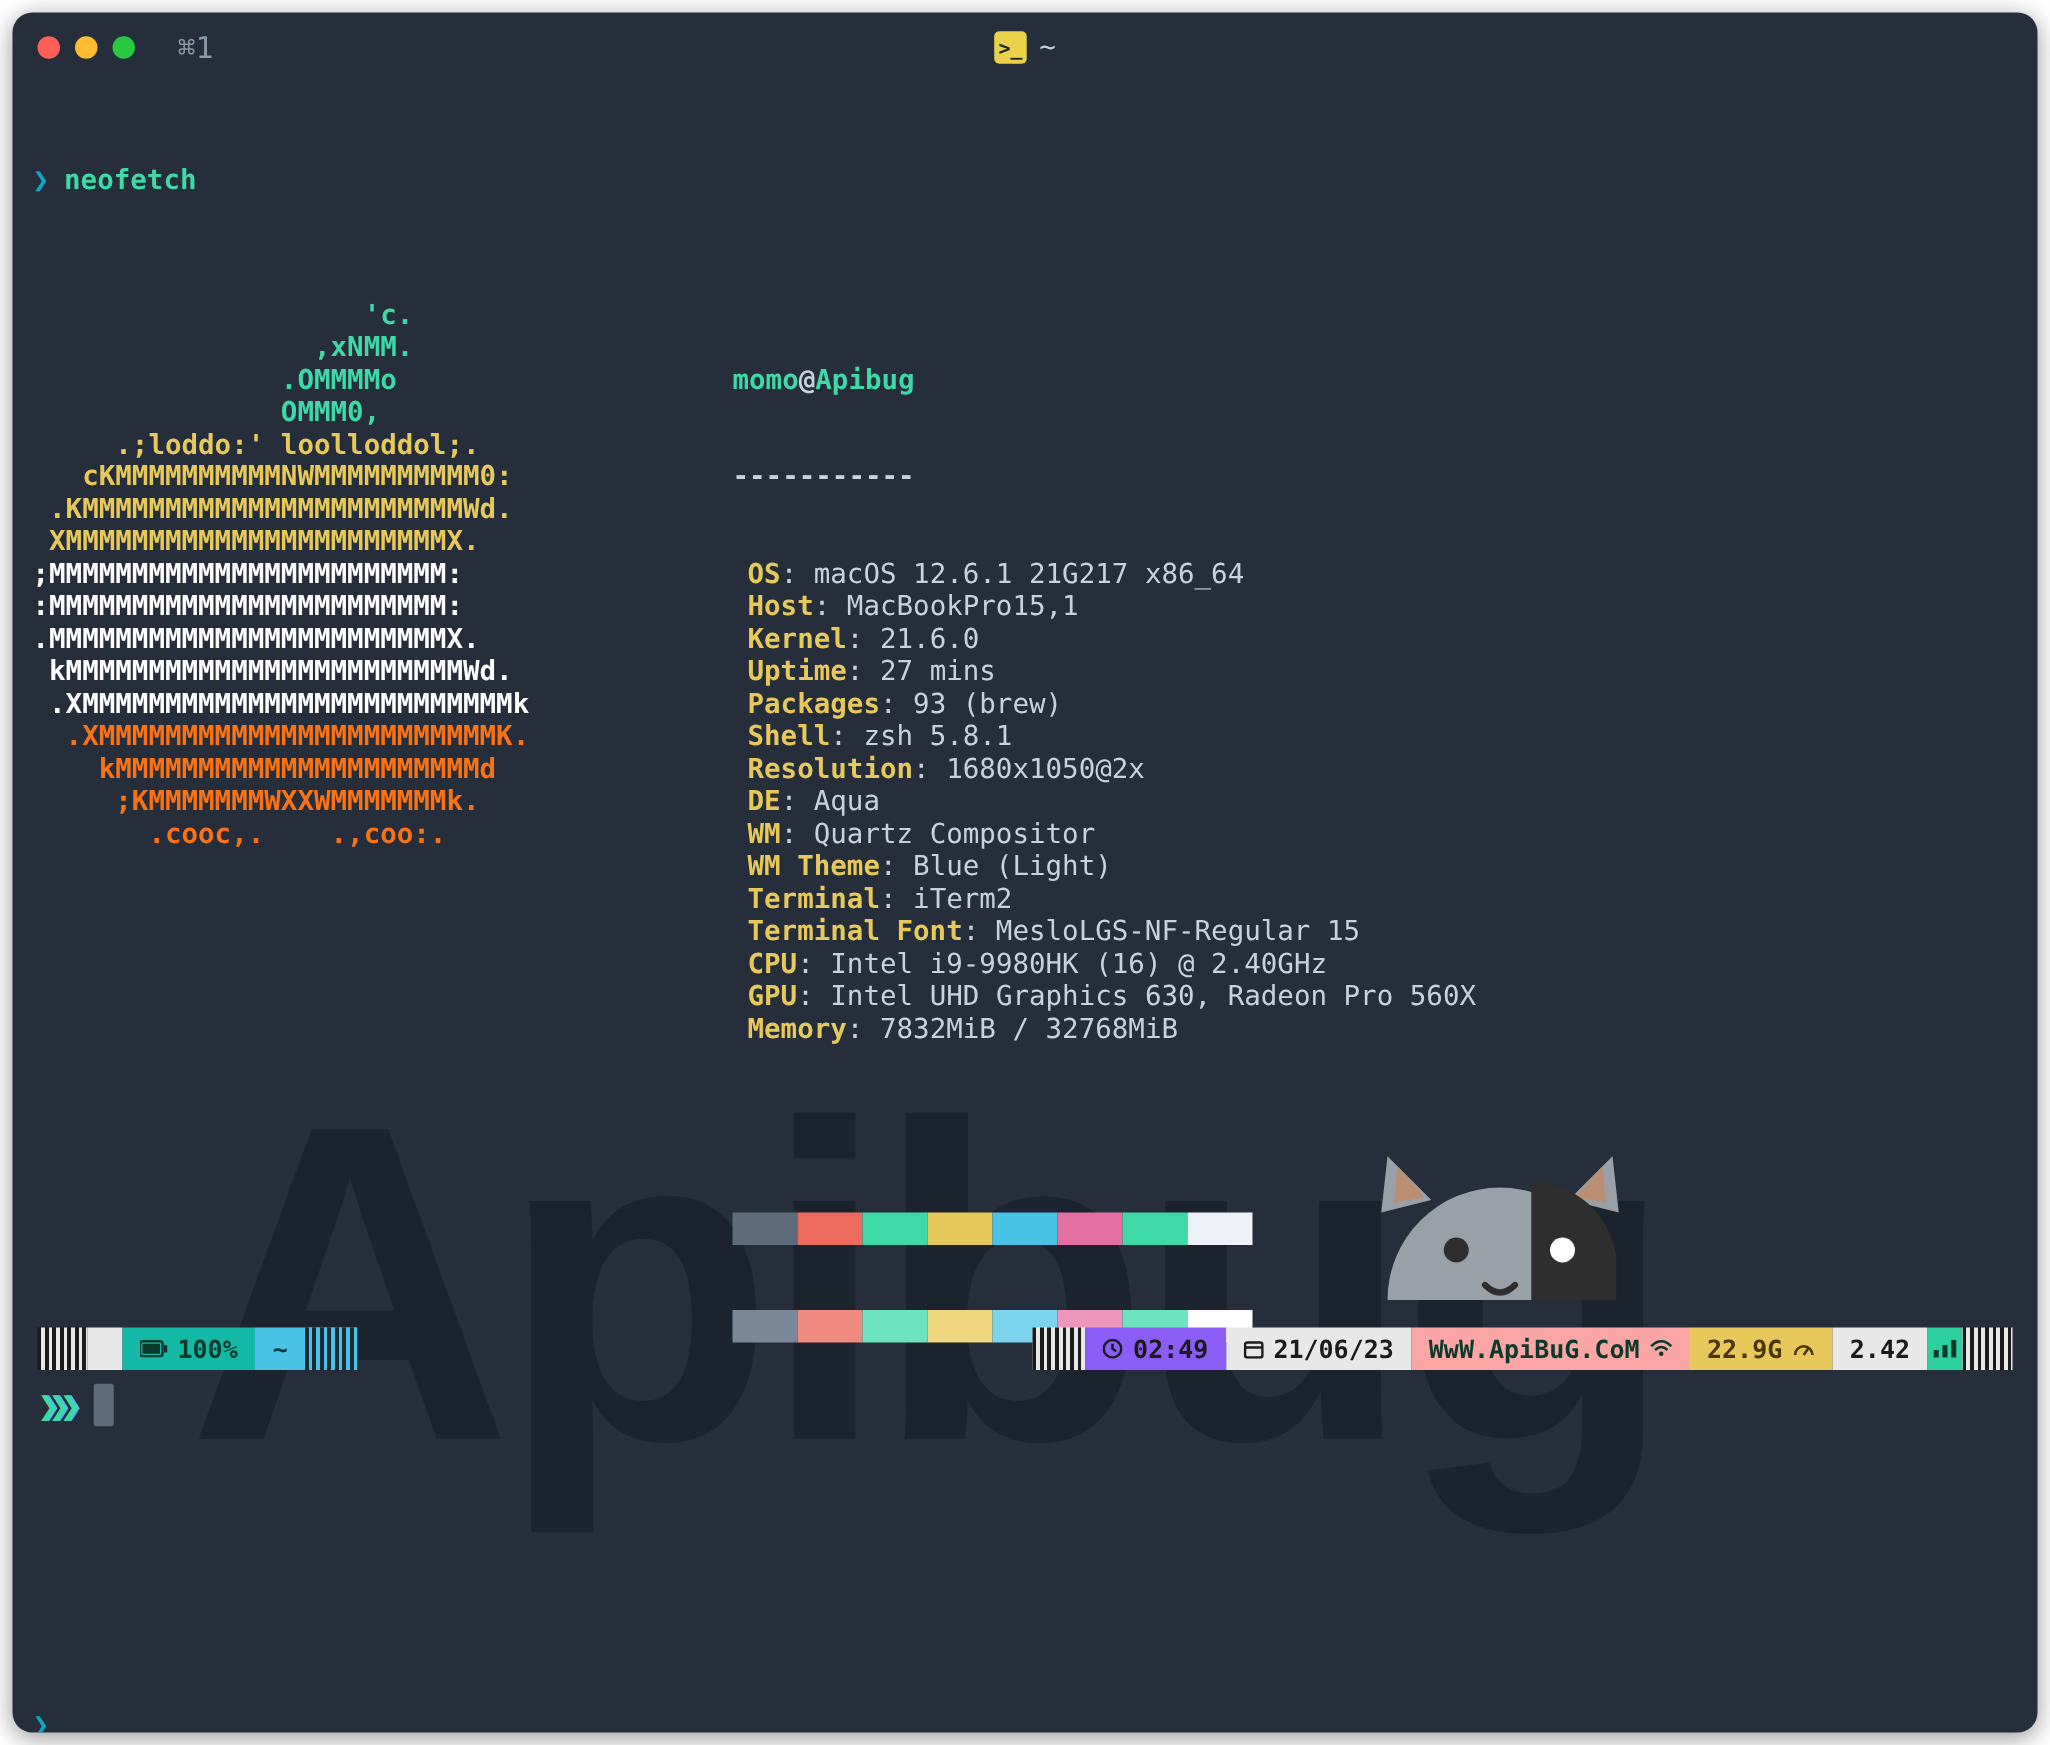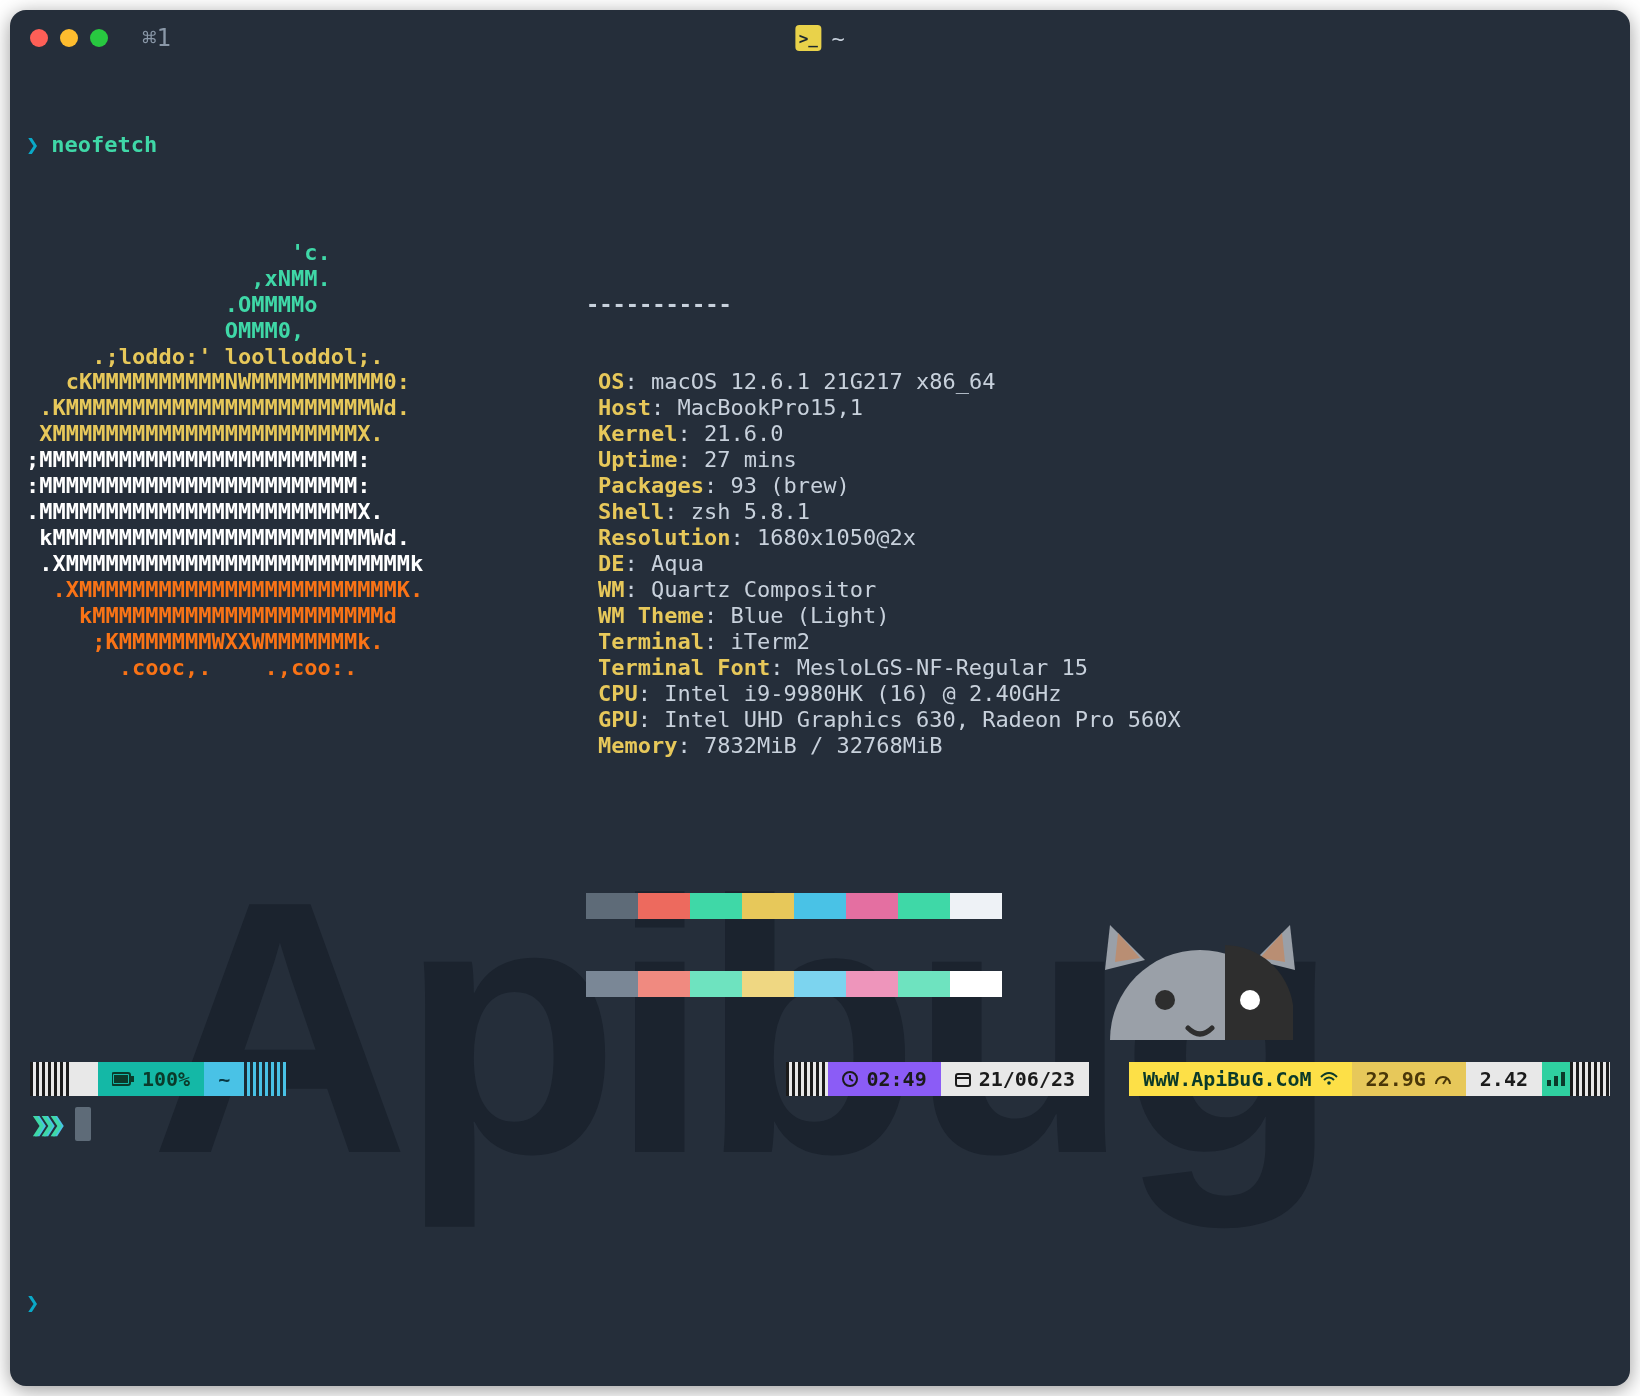--- a/index.html
+++ b/index.html
@@ -105,21 +105,21 @@
   .sb-group { display: flex; height: 34px; align-items: stretch; }
   .seg { display: flex; align-items: center; padding: 0 14px; }
   .seg-pattern { background: repeating-linear-gradient(90deg,#1b1b1b 0 3px,#e8e8e8 3px 6px); width: 40px; padding:0; }
   .seg-apple { background: #e8e8e8; color: #1b1b1b; gap:6px; }
   .seg-batt { background: #14b8a6; color: #0b3a2a; gap:8px; }
   .seg-home { background: #49c2e6; color: #083844; gap:4px; }
   .seg-patt2 { background:#49c2e6; background-image:repeating-linear-gradient(90deg,#1b2b34 0 3px,#49c2e6 3px 6px); width:42px; padding:0;}
   .seg-patt2b { background:#e8e8e8; background-image:repeating-linear-gradient(90deg,#1b1b1b 0 3px,#e8e8e8 3px 6px); width:42px; padding:0;}
   .seg-time { background:#8b5cf6; color:#1b1b1b; gap:8px; }
   .seg-date { background:#e8e8e8; color:#1b1b1b; gap:8px; }
-  .seg-url  { background:#fde047; color:#0b3a2a; gap:8px;margin-left:40px; }
+  .seg-url  { background:#fca5a5; color:#0b3a2a; gap:8px; }
   .seg-disk { background:#e7c85a; color:#4a3708; gap:8px; }
   .seg-load { background:#e8e8e8; color:#1b1b1b; gap:8px; }
   .seg-chart{ background:#2fd0a0; color:#0b3a2a; width:28px; padding:0 4px; }
 
   .prompt2 {
     position: absolute;
     left: 20px;
     top: 1094px;
     display: flex;
     align-items: center;
@@ -195,20 +195,21 @@
 
   <div class="content">
     <div class="prompt-line">
       <span class="prompt-sym">❯</span>
       <span class="cmd">neofetch</span>
     </div>
 
     <div class="neofetch-row">
       <div class="ascii" id="ascii-block"><div class="gr">                    'c.</div><div class="gr">                 ,xNMM.</div><div class="gr">               .OMMMMo</div><div class="gr">               OMMM0,</div><div class="yl">     .;loddo:' loolloddol;.</div><div class="yl">   cKMMMMMMMMMMNWMMMMMMMMMM0:</div><div class="yl"> .KMMMMMMMMMMMMMMMMMMMMMMMWd.</div><div class="yl"> XMMMMMMMMMMMMMMMMMMMMMMMX.</div><div class="pk">;MMMMMMMMMMMMMMMMMMMMMMMM:</div><div class="pk">:MMMMMMMMMMMMMMMMMMMMMMMM:</div><div class="pk">.MMMMMMMMMMMMMMMMMMMMMMMMX.</div><div class="pk"> kMMMMMMMMMMMMMMMMMMMMMMMMWd.</div><div class="pk"> .XMMMMMMMMMMMMMMMMMMMMMMMMMMk</div><div class="bl">  .XMMMMMMMMMMMMMMMMMMMMMMMMK.</div><div class="bl">    kMMMMMMMMMMMMMMMMMMMMMMd</div><div class="bl">     ;KMMMMMMMWXXWMMMMMMMk.</div><div class="bl">       .cooc,.    .,coo:.</div></div>
       <div class="info">
+        <div><span class="user">momo</span><span class="at">@</span><span class="host">Apibug</span></div>
         <div class="dashesline">-----------</div>
         <div id="info-rows"><div><span class="k">OS</span><span class="v">: </span><span class="v">macOS 12.6.1 21G217 x86_64</span></div><div><span class="k">Host</span><span class="v">: </span><span class="v">MacBookPro15,1</span></div><div><span class="k">Kernel</span><span class="v">: </span><span class="v">21.6.0</span></div><div><span class="k">Uptime</span><span class="v">: </span><span class="v">27 mins</span></div><div><span class="k">Packages</span><span class="v">: </span><span class="v">93 (brew)</span></div><div><span class="k">Shell</span><span class="v">: </span><span class="v">zsh 5.8.1</span></div><div><span class="k">Resolution</span><span class="v">: </span><span class="v">1680x1050@2x</span></div><div><span class="k">DE</span><span class="v">: </span><span class="v">Aqua</span></div><div><span class="k">WM</span><span class="v">: </span><span class="v">Quartz Compositor</span></div><div><span class="k">WM Theme</span><span class="v">: </span><span class="v">Blue (Light)</span></div><div><span class="k">Terminal</span><span class="v">: </span><span class="v">iTerm2</span></div><div><span class="k">Terminal Font</span><span class="v">: </span><span class="v">MesloLGS-NF-Regular 15</span></div><div><span class="k">CPU</span><span class="v">: </span><span class="v">Intel i9-9980HK (16) @ 2.40GHz</span></div><div><span class="k">GPU</span><span class="v">: </span><span class="v">Intel UHD Graphics 630, Radeon Pro 560X</span></div><div><span class="k">Memory</span><span class="v">: </span><span class="v">7832MiB / 32768MiB</span></div></div>
         <div class="palette">
           <div class="prow" id="prow1"><div class="sw" style="background: rgb(94, 107, 120);"></div><div class="sw" style="background: rgb(237, 106, 94);"></div><div class="sw" style="background: rgb(63, 216, 167);"></div><div class="sw" style="background: rgb(231, 200, 90);"></div><div class="sw" style="background: rgb(73, 194, 230);"></div><div class="sw" style="background: rgb(228, 111, 161);"></div><div class="sw" style="background: rgb(63, 216, 167);"></div><div class="sw" style="background: rgb(238, 242, 246);"></div></div>
           <div class="prow" id="prow2"><div class="sw" style="background: rgb(122, 135, 150);"></div><div class="sw" style="background: rgb(240, 138, 128);"></div><div class="sw" style="background: rgb(110, 227, 191);"></div><div class="sw" style="background: rgb(239, 215, 130);"></div><div class="sw" style="background: rgb(124, 212, 239);"></div><div class="sw" style="background: rgb(238, 149, 187);"></div><div class="sw" style="background: rgb(110, 227, 191);"></div><div class="sw" style="background: rgb(255, 255, 255);"></div></div>
         </div>
       </div>
     </div>
 
     <div class="after-block">

